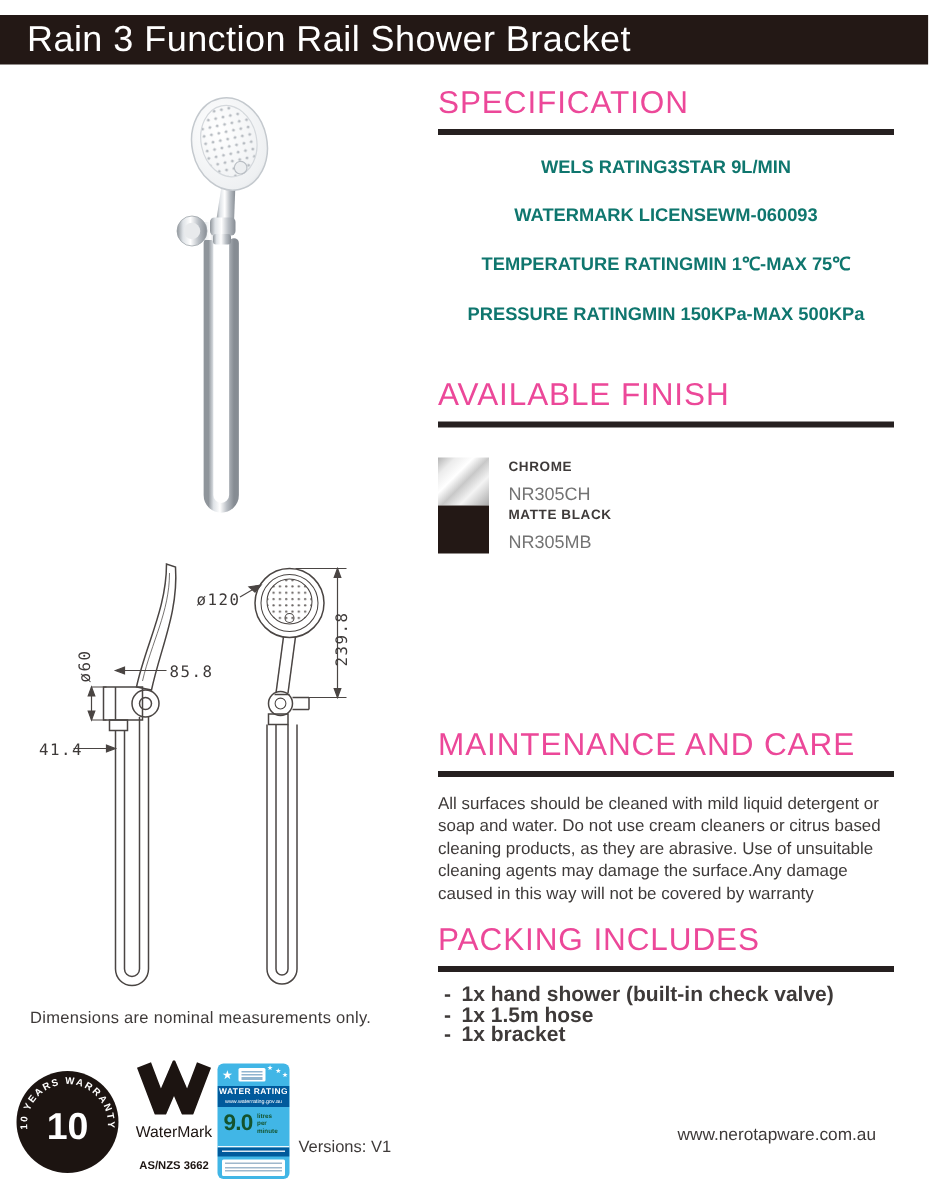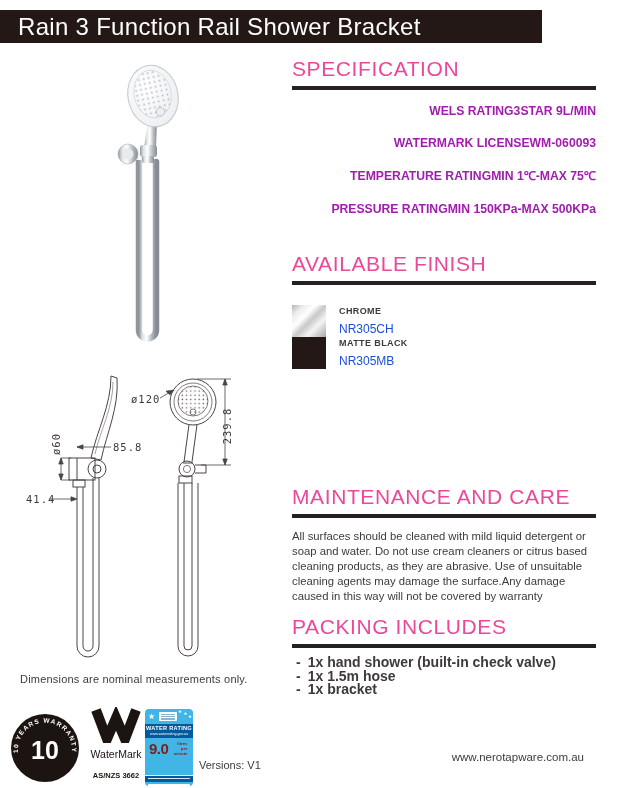--- a/index.html
+++ b/index.html
@@ -1,44 +1,44 @@
 <!DOCTYPE html>
 <html><head>
 <meta charset="utf-8">
 <style>
   html,body{margin:0;padding:0;background:#fff;}
   .sheet{position:relative;width:619px;height:788px;background:#ffffff;overflow:hidden;
          font-family:"Liberation Sans",sans-serif;color:#3e3a39;}
 
   
-  .titlebar{position:absolute;left:0;top:10px;width:542px;height:33px;background:#231815;}
+  .titlebar{position:absolute;left:0;top:10px;width:619px;height:33px;background:#231815;}
   .titlebar h1{margin:0;padding:0 0 0 18px;font-size:24px;font-weight:400;color:#ffffff;
                line-height:33px;letter-spacing:0.3px;white-space:nowrap;}
 
   
   .sec{position:absolute;left:292px;width:304px;}
   .sec h2{margin:0;font-size:21px;font-weight:400;color:#ec4899;letter-spacing:0.6px;}
   .rule{height:4px;background:#262020;margin-top:5px;}
 
   .sec-spec{top:57px;}
   .spec-rows{margin-top:14px;}
-  .spec-row{display:flex;justify-content:flex-end;align-items:baseline;
-            font-size:12.2px;font-weight:bold;color:#a21caf;margin-bottom:17.5px;}
+  .spec-row{display:flex;justify-content:center;align-items:baseline;
+            font-size:12.2px;font-weight:bold;color:#0f766e;margin-bottom:17.5px;}
   .spec-row .v{text-align:right;}
 
   .sec-finish{top:252px;}
   .finish-row{display:flex;margin-top:20px;flex-direction:column;}
   .finish{display:flex;align-items:flex-start;width:156px;}
   .swatch{width:34px;height:32px;flex:none;}
   .swatch-chrome{background:linear-gradient(135deg,#b3b3b3 0%,#ececec 18%,#ffffff 36%,
                  #c8c8c8 52%,#f4f4f4 70%,#a8a8a8 100%);}
   .swatch-black{background:#231815;}
   .fmeta{margin-left:13px;padding-top:1px;}
   .fname{font-size:9px;font-weight:bold;letter-spacing:0.4px;color:#3e3a39;}
-  .fcode{font-size:12px;color:#1d4ed8;margin-top:6px;}
+  .fcode{font-size:12px;color:#737373;margin-top:6px;}
 
   .sec-maint{top:485px;}
   .sec-maint p{margin:11px 0 0 0;font-size:11.3px;line-height:15px;color:#3e3a39;}
 
   .sec-pack{top:615px;}
   .pack-list{list-style:none;margin:9px 0 0 4px;padding:0;}
   .pack-list li{font-size:14px;font-weight:bold;color:#3e3a39;line-height:11.6px;margin-bottom:2px;}
   .pack-list li::before{content:"-";margin-right:7px;}
 
   .website{position:absolute;left:292px;top:751px;width:292px;text-align:right;
@@ -59,22 +59,22 @@
             border-radius:4px;overflow:hidden;}
   .wr-stars{position:relative;height:15px;}
   .star{position:absolute;color:#ffffff;font-size:4.5px;line-height:4.5px;}
   .star-big{font-size:8px;line-height:8px;}
   .wr-infobox{position:absolute;left:14px;top:3px;width:18px;height:9px;background:#ffffff;
               border-radius:1px;padding:1px 2px;box-sizing:border-box;}
   .wr-infobox .micro{height:1.2px;background:#8fb4cf;margin-top:1px;}
   .wr-band{background:#005a9c;color:#fff;text-align:center;padding:1px 0 2px;}
   .wr-title{font-size:5.6px;font-weight:bold;letter-spacing:0.3px;}
   .wr-url{font-size:3.6px;margin-top:0.5px;}
-  .wr-value-row{display:flex;align-items:center;color:#7f1d1d;padding:2px 4px 18px;
-                border-bottom:1px solid rgba(255,255,255,0.9);text-align:right;}
+  .wr-value-row{display:flex;align-items:center;color:#14532d;padding:2px 4px 7px;
+                border-bottom:1px solid rgba(255,255,255,0.9);}
   .wr-value{font-size:15px;font-weight:bold;letter-spacing:-0.5px;}
   .wr-unit{font-size:4.2px;line-height:5px;font-weight:bold;margin-left:3px;width:16px;}
   .wr-midband{height:6px;background:#005a9c;position:relative;}
   .wr-midband .microw{position:absolute;left:3px;right:3px;top:2px;height:1.5px;
                       background:rgba(255,255,255,0.85);}
   .wr-licbox{background:#ffffff;margin:2px 3px;height:11px;border-radius:1px;padding:1.5px 2px;
              box-sizing:border-box;}
   .wr-licbox .micro{height:1.3px;background:#9fb8cc;margin-top:1.2px;}
   .wr-foot{padding:0 4px;}
   .wr-foot .microw{height:1.3px;background:rgba(255,255,255,0.85);margin-top:1.6px;}

